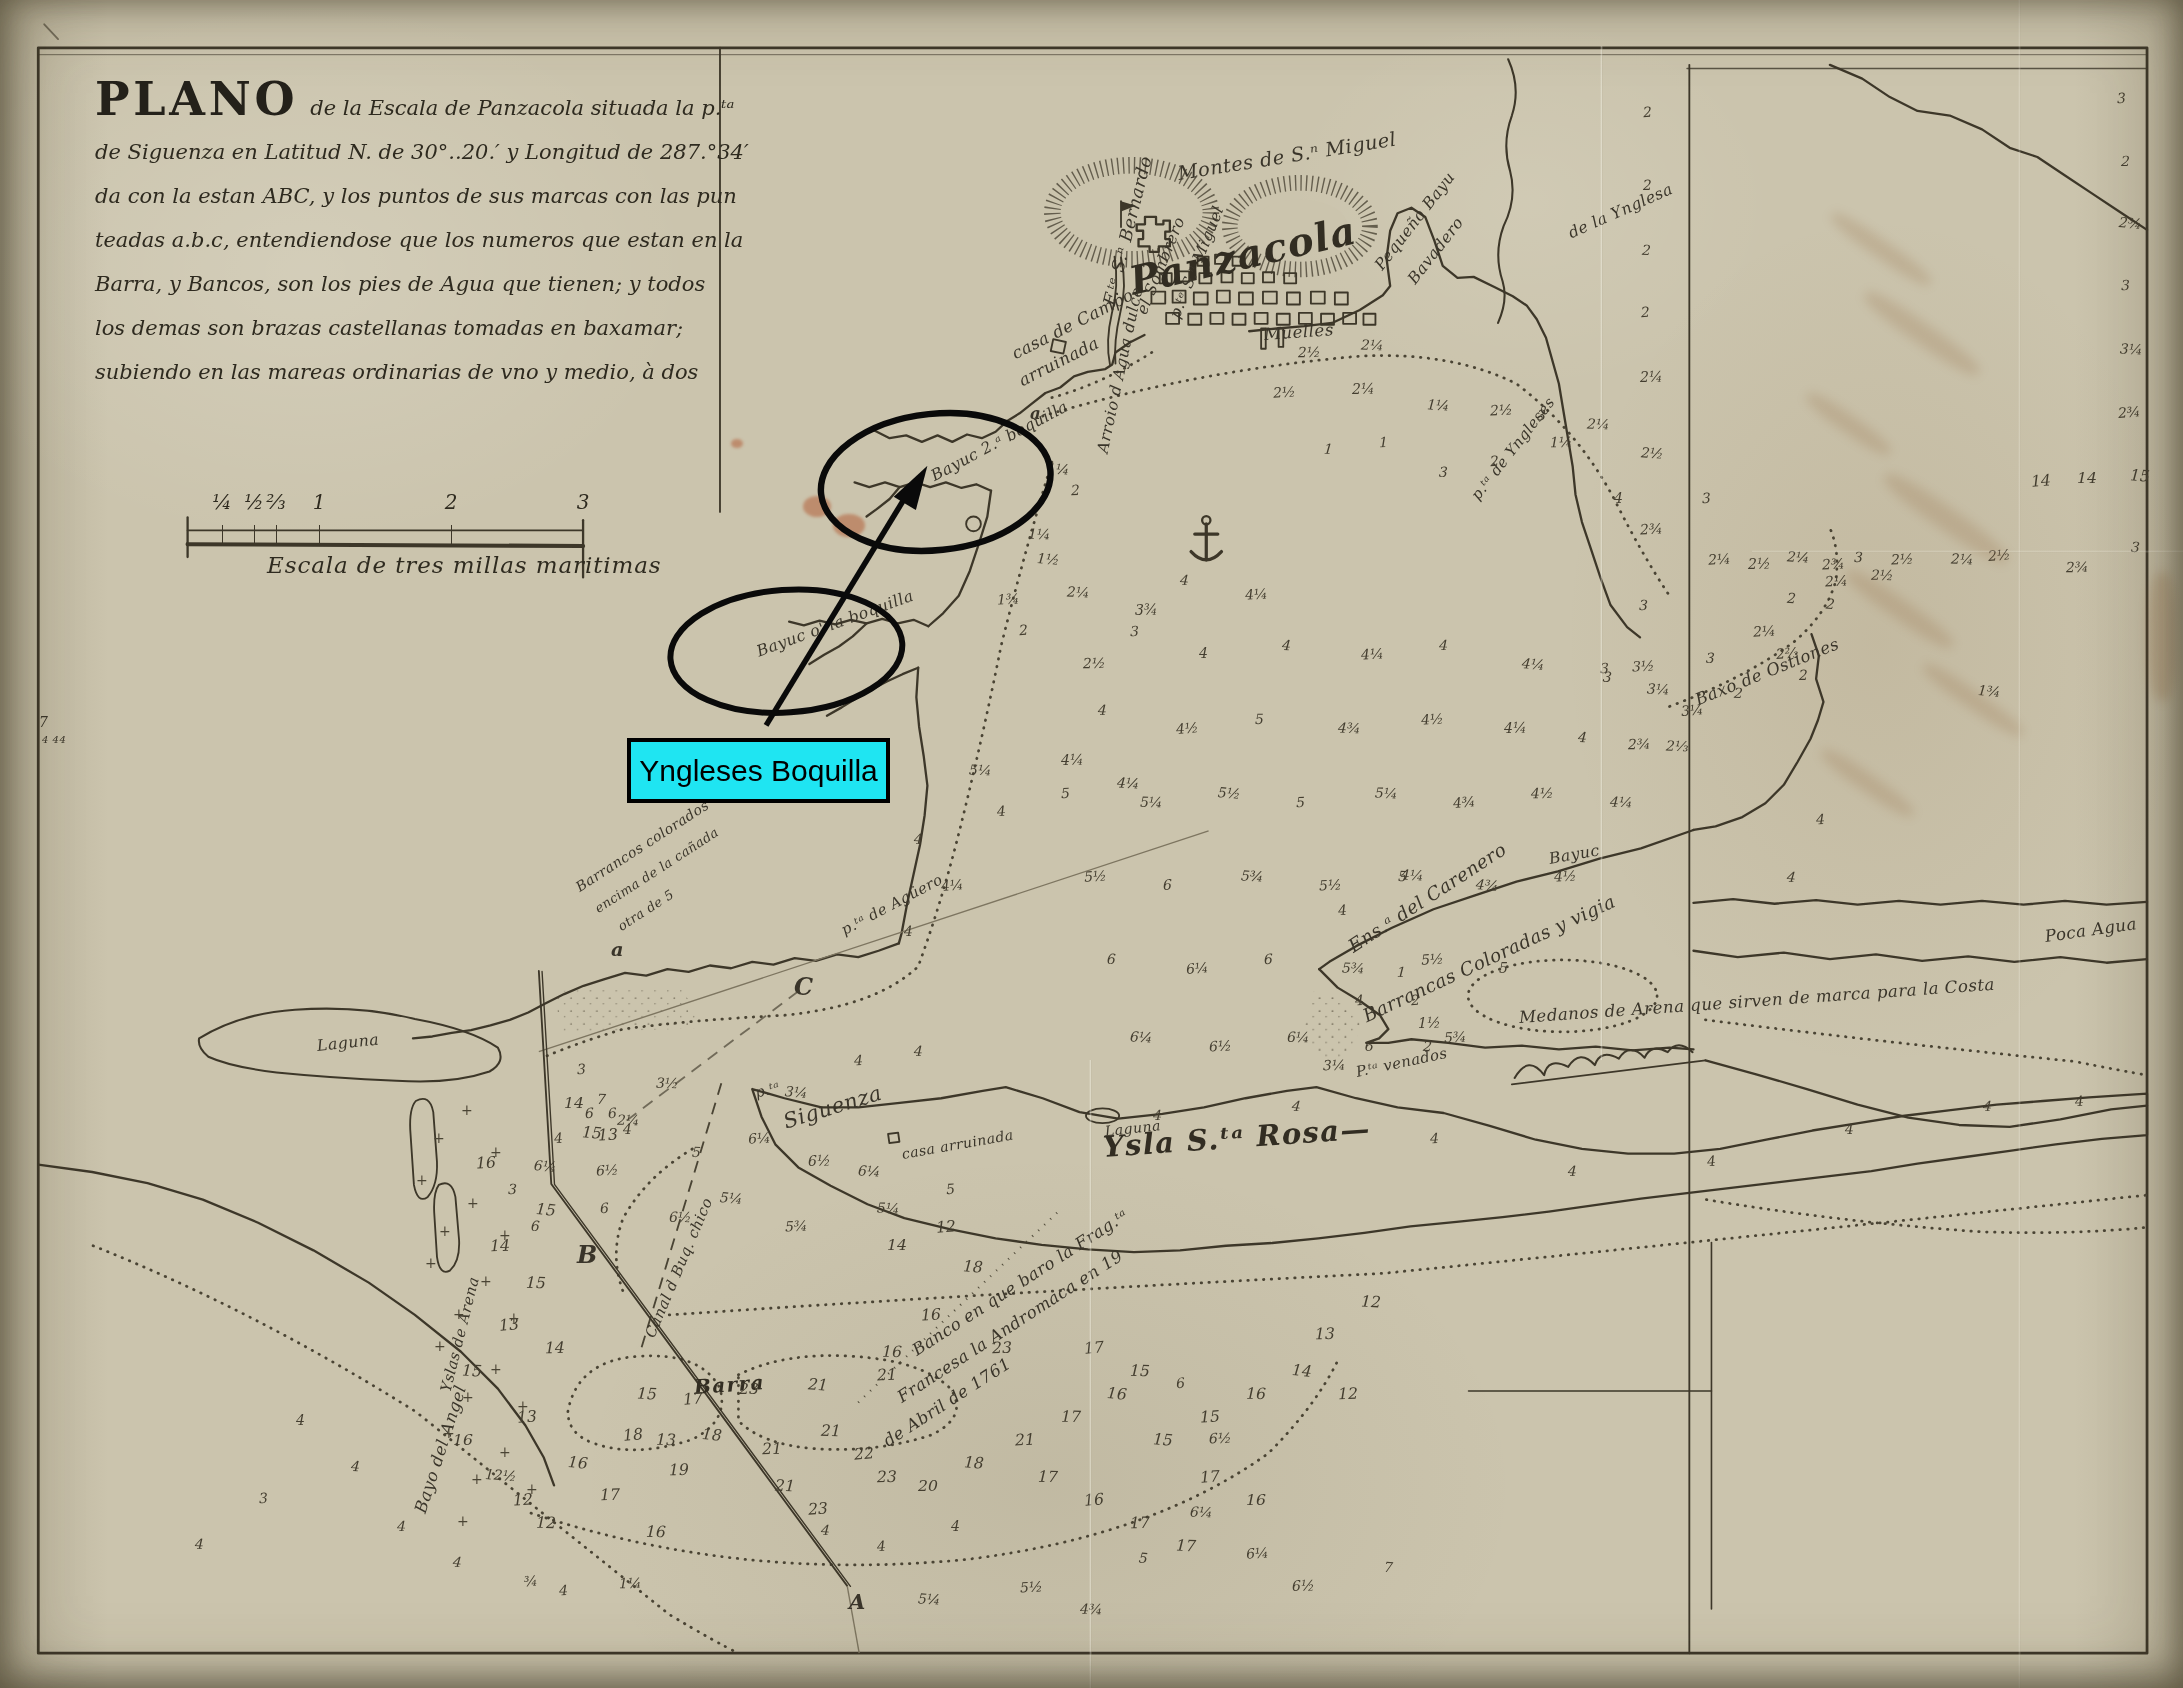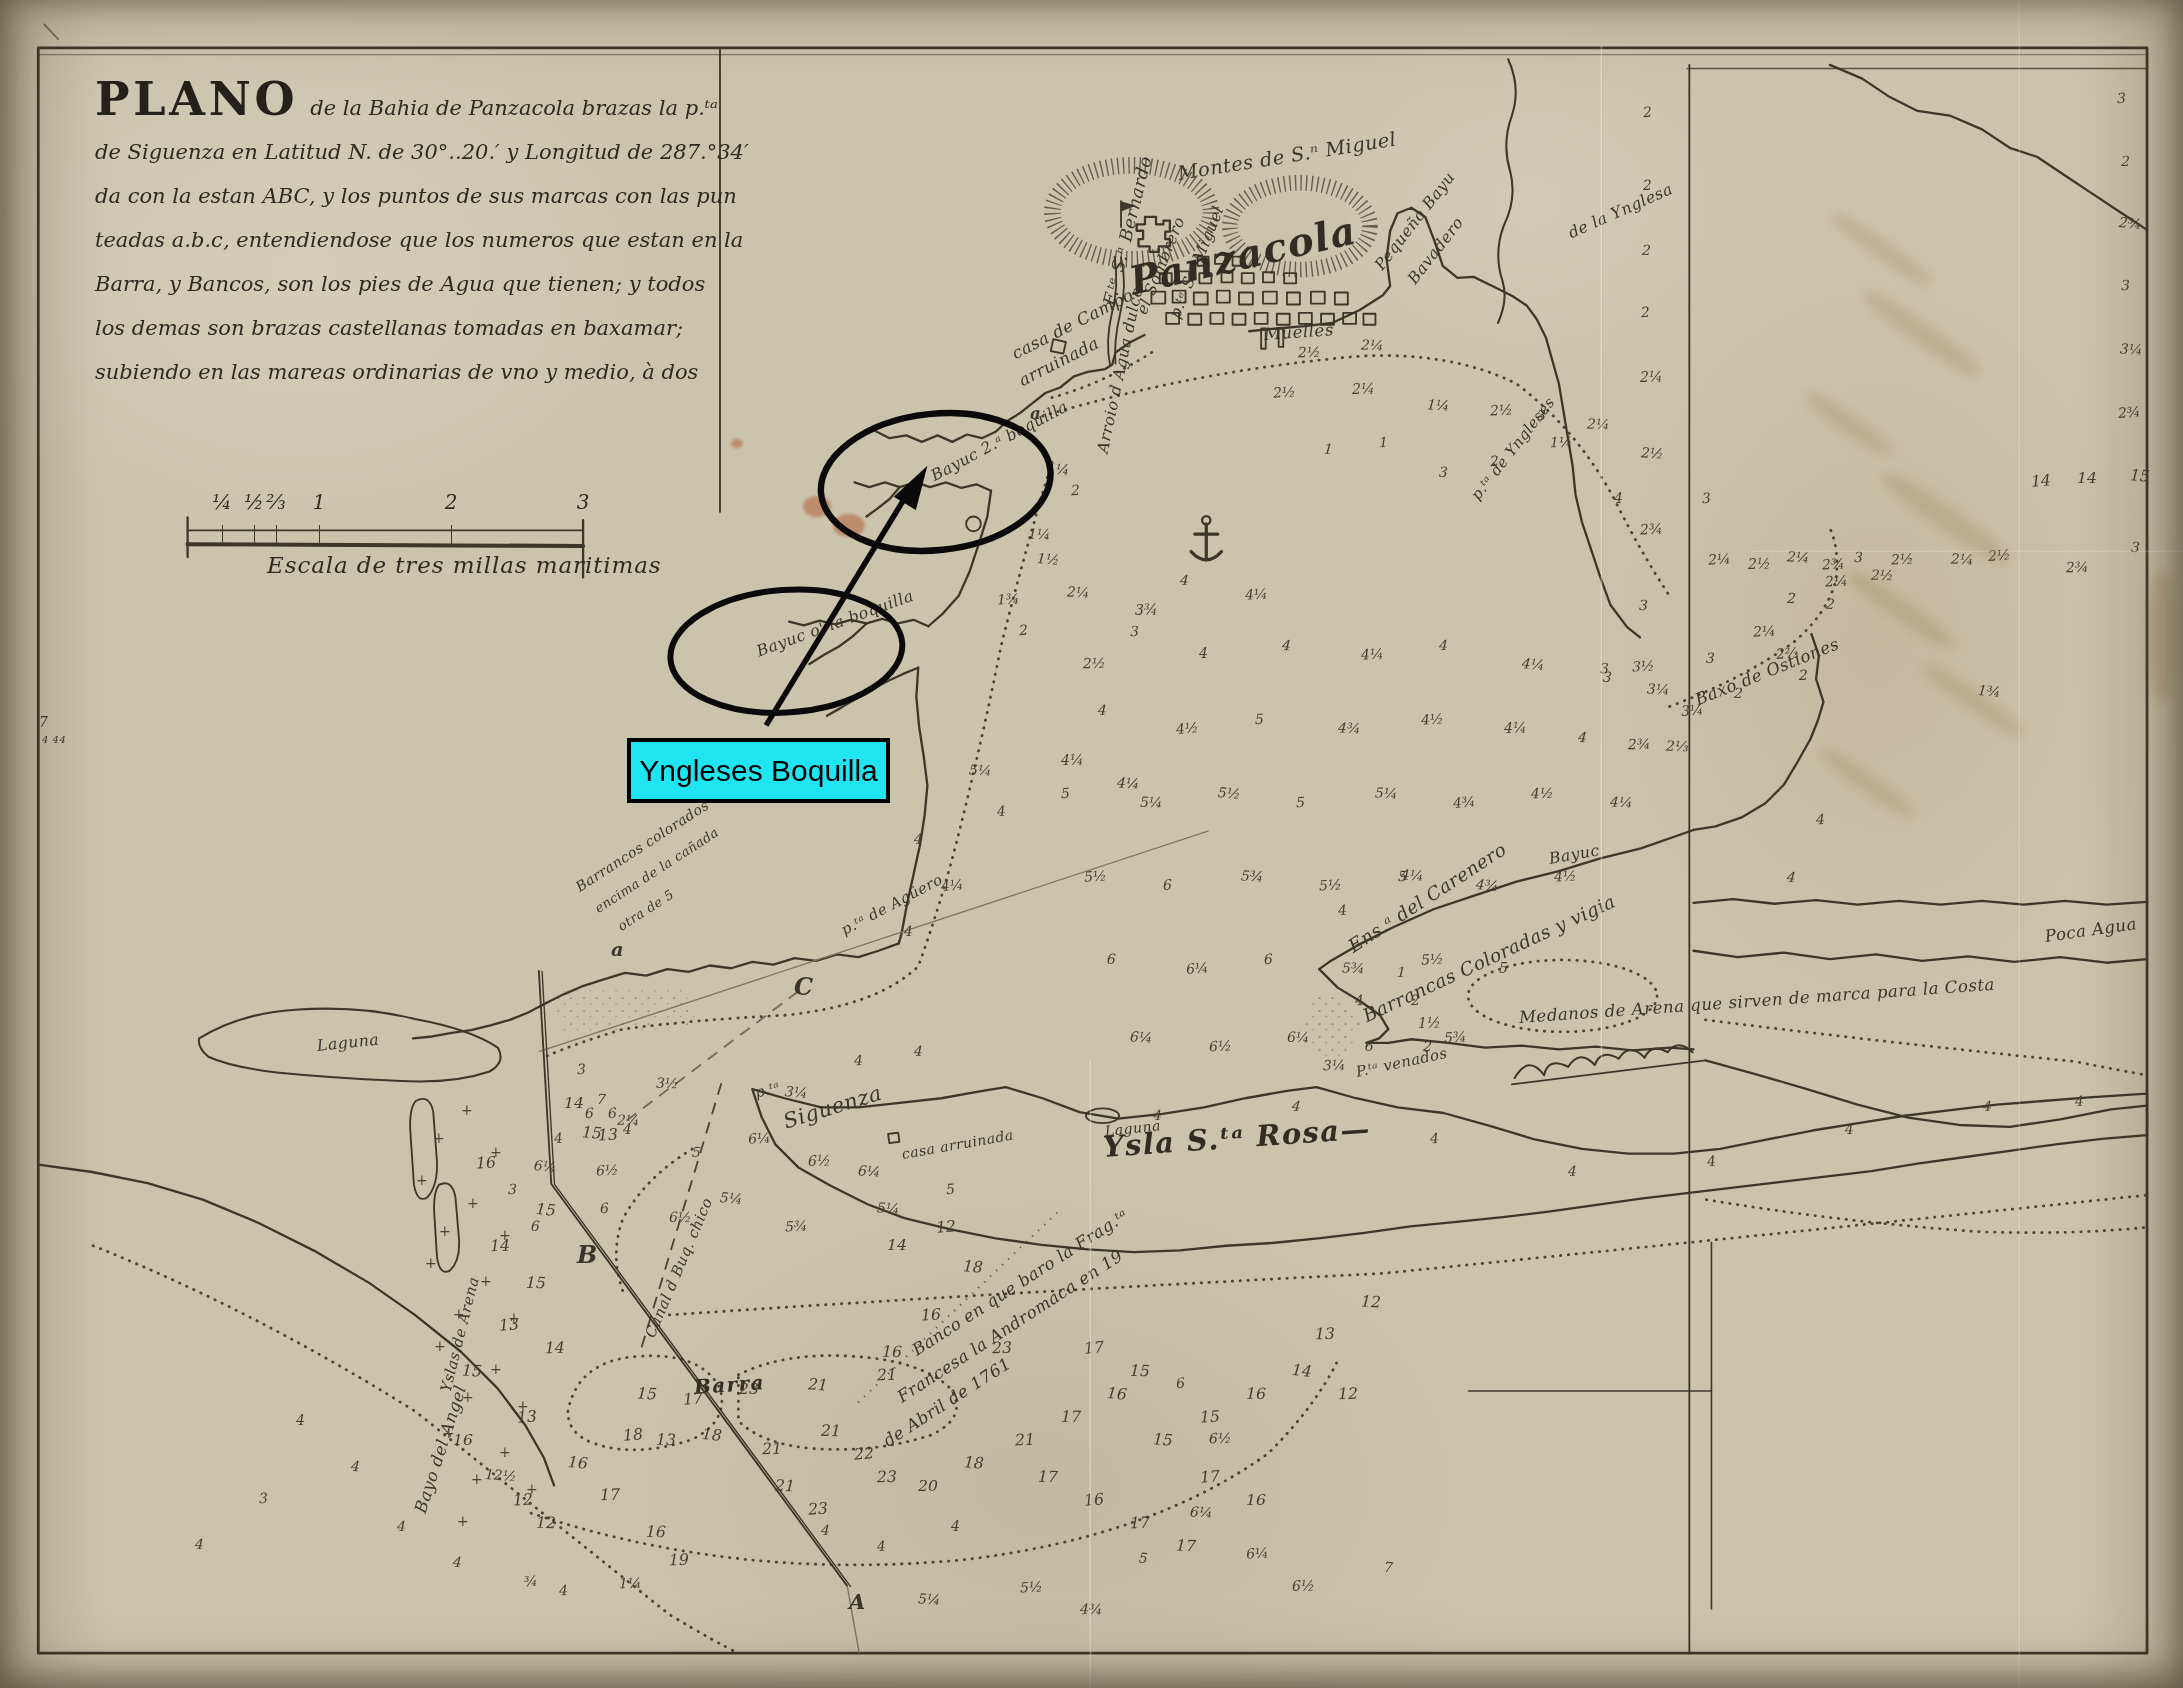--- a/index.html
+++ b/index.html
@@ -398,21 +398,21 @@
       <span class="snd" style="left: 462px; top: 1361px; font-size: 15.7px; transform: rotate(3deg);">15</span>
       <span class="snd" style="left: 517px; top: 1407px; font-size: 15.7px; transform: rotate(-4deg);">13</span>
       <span class="snd" style="left: 453px; top: 1430px; font-size: 15.7px; transform: rotate(0deg);">16</span>
       <span class="snd" style="left: 485px; top: 1467px; font-size: 14px; transform: rotate(4deg);">12½</span>
       <span class="snd" style="left: 513px; top: 1490px; font-size: 15.7px; transform: rotate(-3deg);">12</span>
       <span class="snd" style="left: 536px; top: 1513px; font-size: 15.7px; transform: rotate(1deg);">12</span>
       <span class="snd" style="left: 568px; top: 1453px; font-size: 15.7px; transform: rotate(5deg);">16</span>
       <span class="snd" style="left: 600px; top: 1485px; font-size: 15.7px; transform: rotate(-2deg);">17</span>
       <span class="snd" style="left: 646px; top: 1522px; font-size: 15.7px; transform: rotate(2deg);">16</span>
       <span class="snd" style="left: 623px; top: 1425px; font-size: 15.7px; transform: rotate(-5deg);">18</span>
-      <span class="snd" style="left: 669px; top: 1550px; font-size: 15.7px; transform: rotate(-1deg);">19</span>
+      <span class="snd" style="left: 669px; top: 1460px; font-size: 15.7px; transform: rotate(-1deg);">19</span>
       <span class="snd" style="left: 637px; top: 1384px; font-size: 15.7px; transform: rotate(3deg);">15</span>
       <span class="snd" style="left: 683px; top: 1389px; font-size: 15.7px; transform: rotate(-4deg);">17</span>
       <span class="snd" style="left: 739px; top: 1379px; font-size: 15.7px; transform: rotate(0deg);">23</span>
       <span class="snd" style="left: 808px; top: 1375px; font-size: 15.7px; transform: rotate(4deg);">21</span>
       <span class="snd" style="left: 877px; top: 1365px; font-size: 15.7px; transform: rotate(-3deg);">21</span>
       <span class="snd" style="left: 656px; top: 1430px; font-size: 15.7px; transform: rotate(1deg);">13</span>
       <span class="snd" style="left: 702px; top: 1425px; font-size: 15.7px; transform: rotate(5deg);">18</span>
       <span class="snd" style="left: 762px; top: 1439px; font-size: 15.7px; transform: rotate(-2deg);">21</span>
       <span class="snd" style="left: 821px; top: 1421px; font-size: 15.7px; transform: rotate(2deg);">21</span>
       <span class="snd" style="left: 854px; top: 1444px; font-size: 15.7px; transform: rotate(-5deg);">22</span>
@@ -502,21 +502,21 @@
       <span class="rletter" style="left: 849px; top: 1589px; font-size: 21px;">A</span>
       <span class="rletter" style="left: 577px; top: 1240px; font-size: 24px;">B</span>
       <span class="rletter" style="left: 794px; top: 972px; font-size: 24px;">C</span>
       <span class="rletter" style="left: 611px; top: 938px; font-size: 19.4px;">a</span>
       <span class="rletter" style="left: 1030px; top: 403px; font-size: 16.6px;">a</span>
     </div>
 
   <div class="title-block">
     <div class="tline tline1">
       <span class="plano">PLANO</span>
-      <span>de la Bahia de Panzacola brazas la p.ᵗᵃ</span>
+      <span>de la Escala de Panzacola situada la p.ᵗᵃ</span>
     </div>
     <div class="tline">de Siguenza en Latitud N. de 30°..20.′ y Longitud de 287.°34′</div>
     <div class="tline">da con la estan ABC, y los puntos de sus marcas con las pun</div>
     <div class="tline">teadas a.b.c, entendiendose que los numeros que estan en la</div>
     <div class="tline">Barra, y Bancos, son los pies de Agua que tienen; y todos</div>
     <div class="tline">los demas son brazas castellanas tomadas en baxamar;</div>
     <div class="tline">subiendo en las mareas ordinarias de vno y medio, à dos</div>
   </div>
 
   <div id="scale-ticks">

